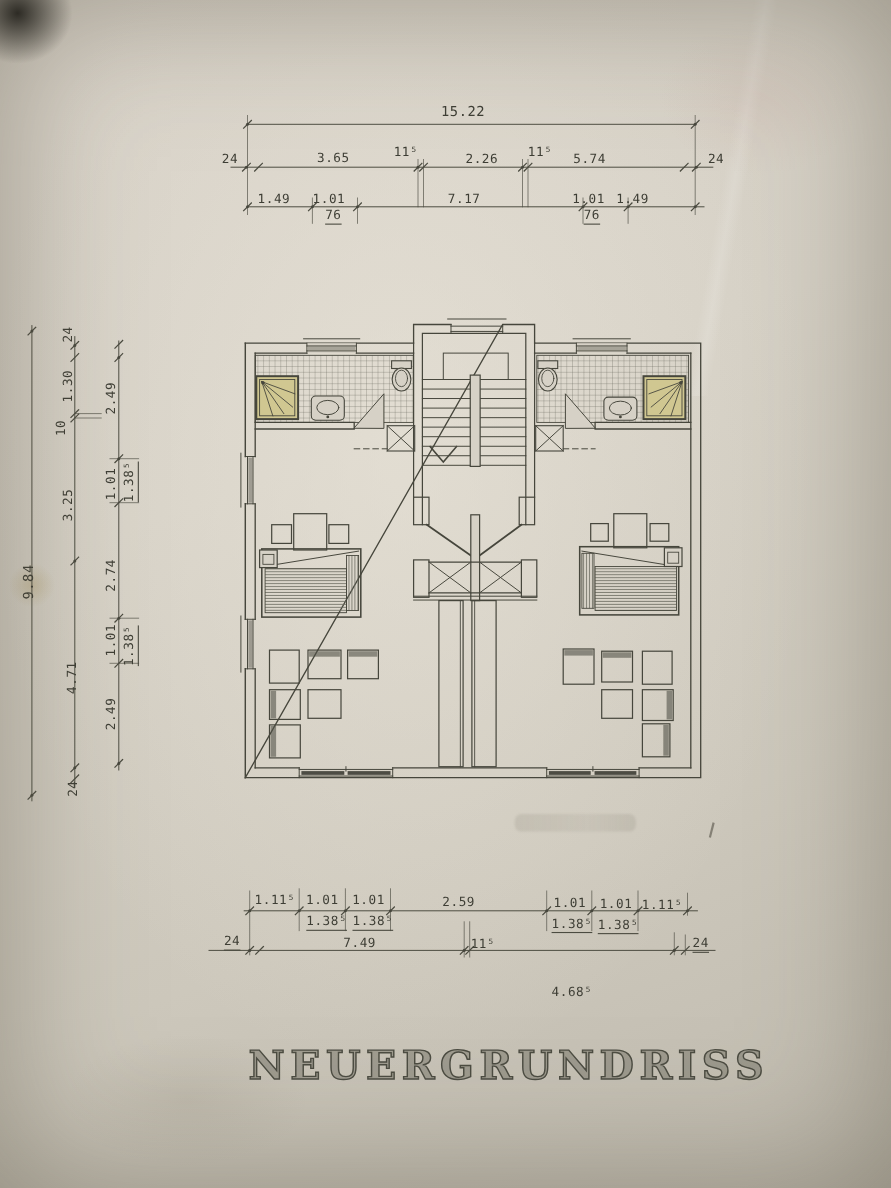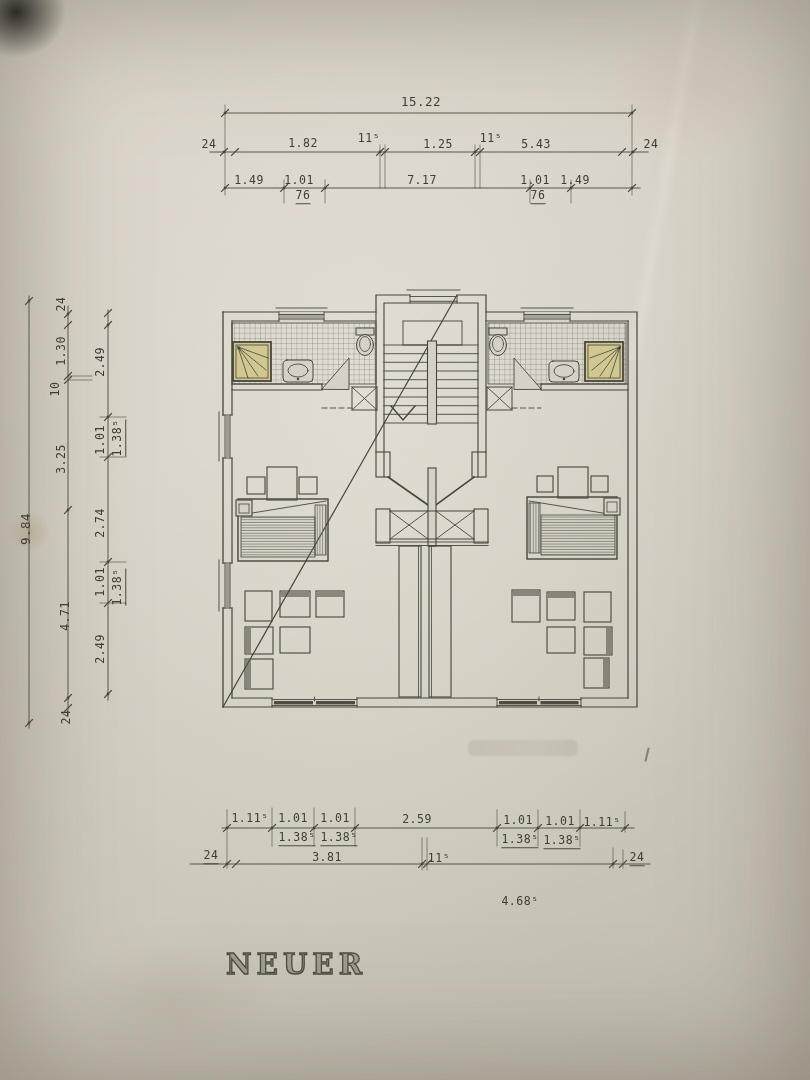--- a/index.html
+++ b/index.html
@@ -25,21 +25,21 @@
   .mark{position:absolute;left:646px;top:748px;width:3px;height:14px;border-left:2px solid rgba(60,55,45,.5);transform:rotate(14deg);}
   svg.plan{position:absolute;inset:0;}
   .dim{position:absolute;white-space:nowrap;font-size:11.5px;letter-spacing:.5px;
     transform:translate(-50%,-50%);line-height:1;}
   .vdim{position:absolute;white-space:nowrap;font-size:11.5px;letter-spacing:.5px;
     transform:translate(-50%,-50%) rotate(-90deg);line-height:1;}
   .big{font-size:12.5px;}
   .sub{border-bottom:1px solid #4b4b40;padding-bottom:1px;}
   .title{
     position:absolute;left:226px;top:948px;width:356px;display:flex;justify-content:space-between;
-    font-family:"DejaVu Serif","Liberation Serif",serif;font-weight:700;font-size:28px;
+    font-family:"DejaVu Serif","Liberation Serif",serif;font-weight:700;font-size:36px;
     letter-spacing:5px;color:rgba(80,80,68,.35);-webkit-text-stroke:1.3px #4c4c42;
   }
 </style>
 </head>
 <body>
 
 <div class="page">
   <div class="crease"></div>
   <div class="stain s1"></div>
   <div class="stain s2"></div>
@@ -324,25 +324,25 @@
           <circle cx="227" cy="864" r="1.4"></circle>
             <circle cx="422" cy="864" r="1.4"></circle>
             <circle cx="613" cy="864" r="1.4"></circle>
         </g>
       </g>
     </g>
   </svg>
 
   <span class="dim big" style="left:421px;top:102px">15.22</span>
   <span class="dim" style="left:209px;top:145px">24</span>
-  <span class="dim" style="left:303px;top:144px">1.82</span>
+  <span class="dim" style="left:303px;top:144px">3.65</span>
   <span class="dim" style="left:369px;top:139px">11⁵</span>
-  <span class="dim" style="left:438px;top:145px">1.25</span>
+  <span class="dim" style="left:438px;top:145px">2.26</span>
   <span class="dim" style="left:491px;top:139px">11⁵</span>
-  <span class="dim" style="left:536px;top:145px">5.43</span>
+  <span class="dim" style="left:536px;top:145px">5.74</span>
   <span class="dim" style="left:651px;top:145px">24</span>
   <span class="dim" style="left:249px;top:181px">1.49</span>
   <span class="dim" style="left:299px;top:181px">1.01</span>
   <span class="dim" style="left:422px;top:181px">7.17</span>
   <span class="dim" style="left:535px;top:181px">1.01</span>
   <span class="dim" style="left:575px;top:181px">1.49</span>
   <span class="dim sub" style="left:303px;top:197px">76</span>
   <span class="dim sub" style="left:538px;top:197px">76</span>
 
   <span class="vdim big" style="left:26px;top:529px">9.84</span>
@@ -365,24 +365,25 @@
   <span class="dim sub" style="left:297px;top:839px">1.38⁵</span>
   <span class="dim" style="left:335px;top:819px">1.01</span>
   <span class="dim sub" style="left:339px;top:839px">1.38⁵</span>
   <span class="dim" style="left:417px;top:820px">2.59</span>
   <span class="dim" style="left:518px;top:821px">1.01</span>
   <span class="dim sub" style="left:520px;top:841px">1.38⁵</span>
   <span class="dim" style="left:560px;top:822px">1.01</span>
   <span class="dim sub" style="left:562px;top:842px">1.38⁵</span>
   <span class="dim" style="left:602px;top:823px">1.11⁵</span>
   <span class="dim sub" style="left:211px;top:857px">24</span>
-  <span class="dim" style="left:327px;top:858px">3.81</span>
+  <span class="dim" style="left:327px;top:858px">7.49</span>
   <span class="dim" style="left:439px;top:859px">11⁵</span>
   <span class="dim" style="left:520px;top:902px">4.68⁵</span>
   <span class="dim sub" style="left:637px;top:859px">24</span>
 
   <div class="title">
     <span>NEUER</span>
+    <span>GRUNDRISS</span>
   </div>
 
   <div class="vignette"></div>
   <div class="corner-tl"></div>
 </div>
 
 </body></html>

